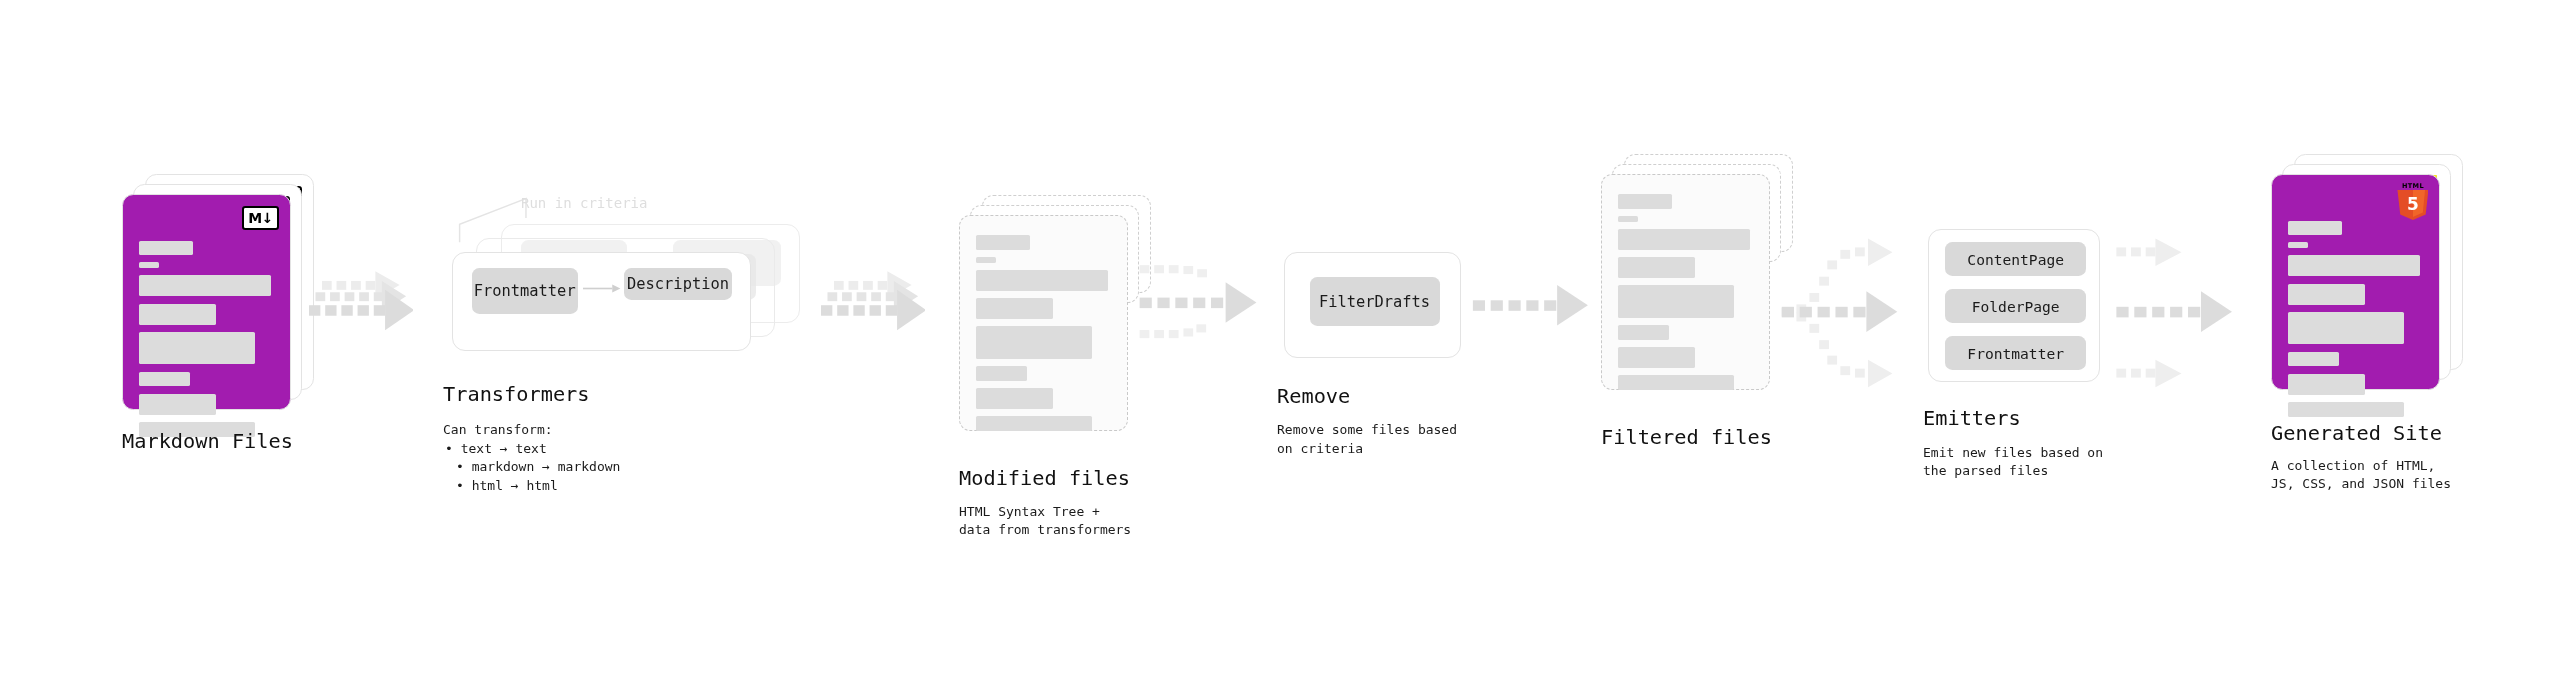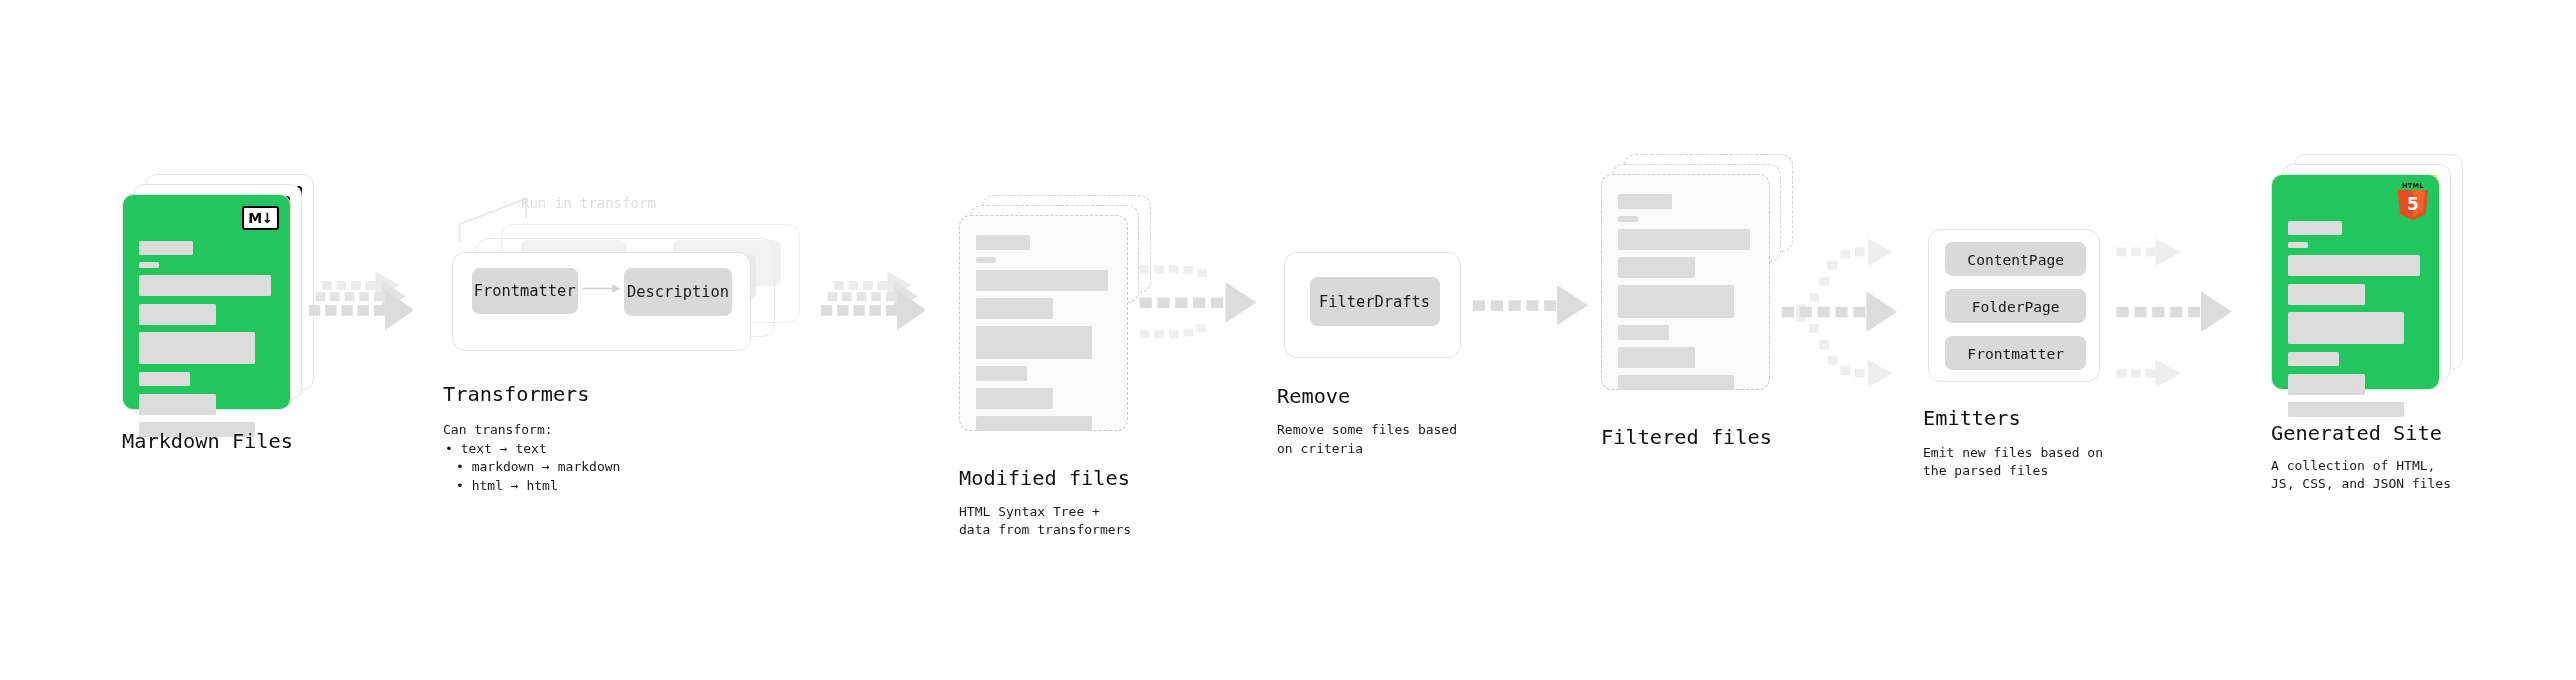--- a/index.html
+++ b/index.html
@@ -14,21 +14,21 @@
   .stage{position:absolute;top:0;height:681px;}
 
   
   .docstack{position:relative;}
   .doc{
     position:absolute;
     width:169px;height:216px;
     border-radius:11.4px;
     box-sizing:border-box;
   }
-  .doc.solid{background:#22c55e;border:1.3px solid #e3e3e3;}
+  .doc.solid{background:#a21caf;border:1.3px solid #e3e3e3;}
   .doc.dashed{background:#fbfbfb;border:1.3px dashed #c9c9c9;}
   .doc.ghost{background:#ffffff;border:1.3px solid #e3e3e3;}
   .doc.ghostd{background:#ffffff;border:1.3px dashed #cfcfcf;}
 
   .doc.l3{left:23px;top:0px;}
   .doc.l2{left:11.4px;top:9.8px;}
   .doc.l1{left:0px;top:19.5px;}
 
   .bars{position:absolute;left:16.3px;top:46px;right:11.4px;}
   .bar{background:#dcdcdc;border-radius:1.6px;margin-bottom:7.3px;}
@@ -180,21 +180,21 @@
         <polygon points="96,27 132,52 96,77"></polygon>
       </g>
     </svg>
   </div>
 
   <div class="stage" style="left:443px;width:390px;">
 
     <svg class="bracket" style="left:14.6px;top:195px;" width="89" height="49" viewBox="0 0 110 60">
       <path d="M2 58 L2 36 L84 4 L84 28" fill="none" stroke="#e4e4e4" stroke-width="1.8"></path>
     </svg>
-    <div class="runlbl" style="left:78px;top:195px;">Run in transform</div>
+    <div class="runlbl" style="left:78px;top:195px;">Run in criteria</div>
 
     <div class="ghostbox" style="left:58px;top:224px;width:299px;height:99px;">
       <div class="ghostchip" style="left:18.7px;top:14.6px;width:106px;height:46px;opacity:.55;"></div>
       <div class="ghostchip" style="left:171px;top:14.6px;width:108px;height:46px;opacity:.55;"></div>
       <svg style="position:absolute;left:130px;top:29px;" width="39" height="13" viewBox="0 0 48 16">
         <path d="M0 8 H36" stroke="#e9e9e9" stroke-width="2" fill="none"></path>
         <polygon points="36,3 46,8 36,13" fill="#e9e9e9"></polygon>
       </svg>
     </div>
 
@@ -206,21 +206,21 @@
         <polygon points="36,3 46,8 36,13" fill="#e4e4e4"></polygon>
       </svg>
     </div>
 
     <div class="pbox" style="left:9px;top:252px;width:299px;height:99px;">
       <div class="chip" style="position:absolute;left:18.7px;top:14.6px;width:106px;height:46px;">Frontmatter</div>
       <svg style="position:absolute;left:130px;top:29px;" width="39" height="13" viewBox="0 0 48 16">
         <path d="M0 8 H36" stroke="#cfcfcf" stroke-width="2" fill="none"></path>
         <polygon points="36,3 46,8 36,13" fill="#cfcfcf"></polygon>
       </svg>
-      <div class="chip" style="position:absolute;left:171px;top:14.6px;width:108px;height:48px;">Description</div>
+      <div class="chip" style="position:absolute;left:171px;top:14.6px;width:108px;height:32px;">Description</div>
     </div>
 
     <div class="title" style="left:0px;top:382px;">Transformers</div>
 
     <div class="sub" style="left:0px;top:421px;">Can transform:</div>
     <div class="sublist" style="left:2px;top:440px;">• text → text</div>
     <div class="sublist" style="left:13px;top:458px;">• markdown → markdown</div>
     <div class="sublist" style="left:13px;top:477px;text-align:center;">• html → html</div>
   </div>
 

